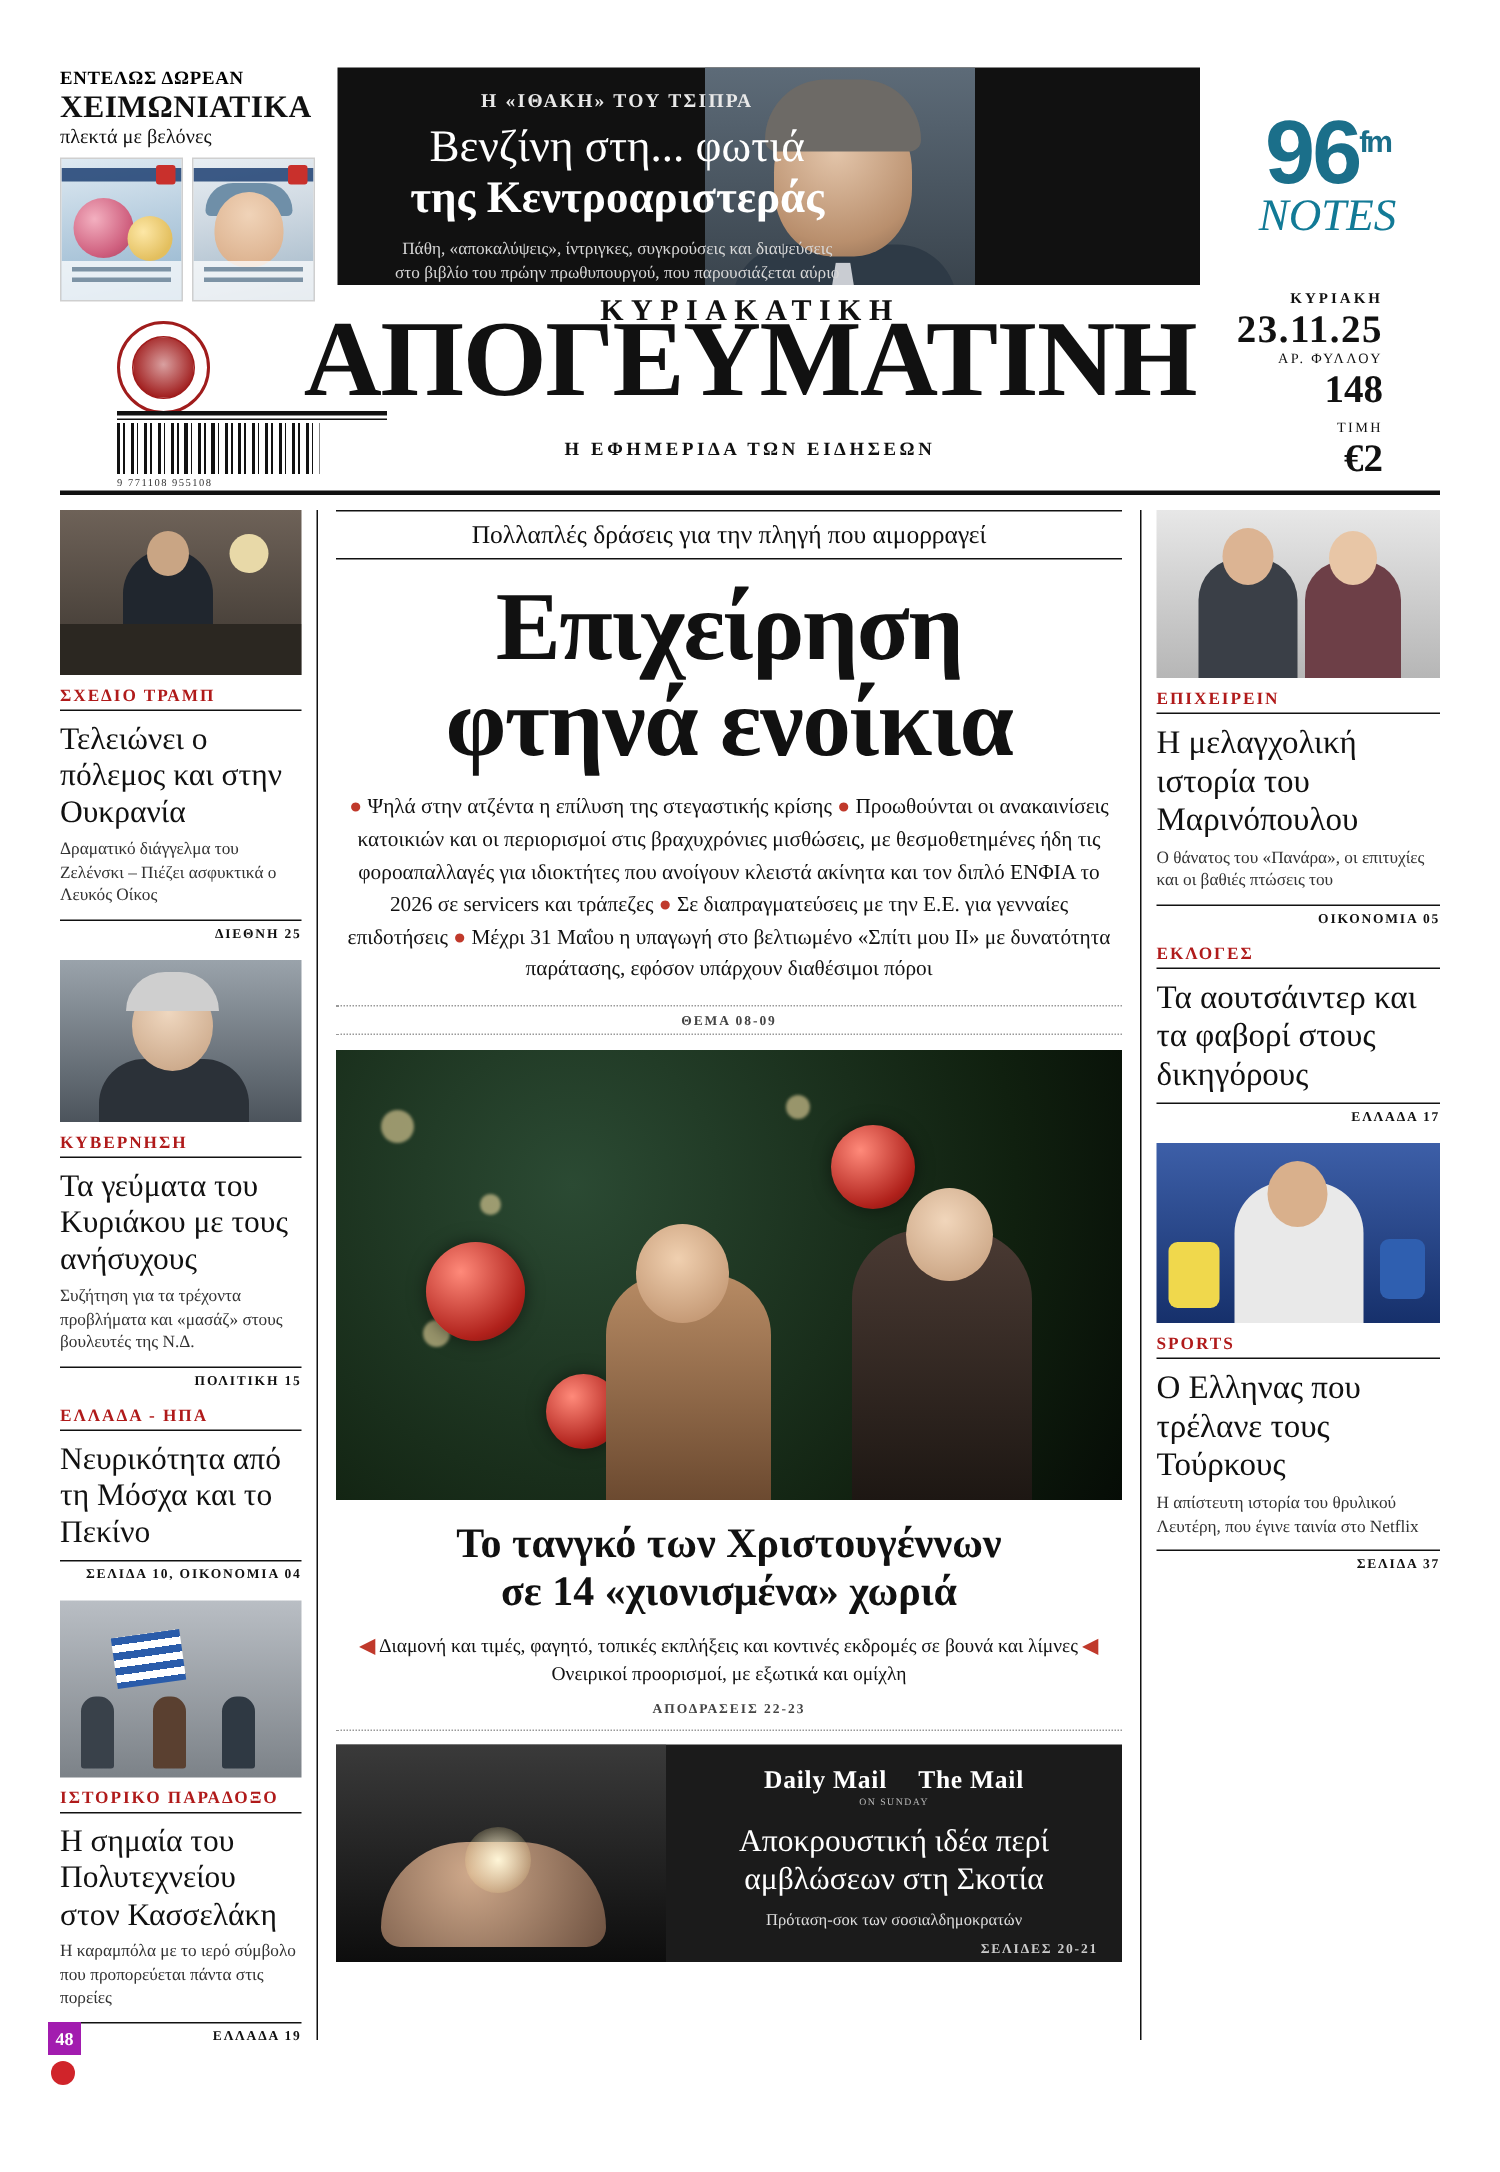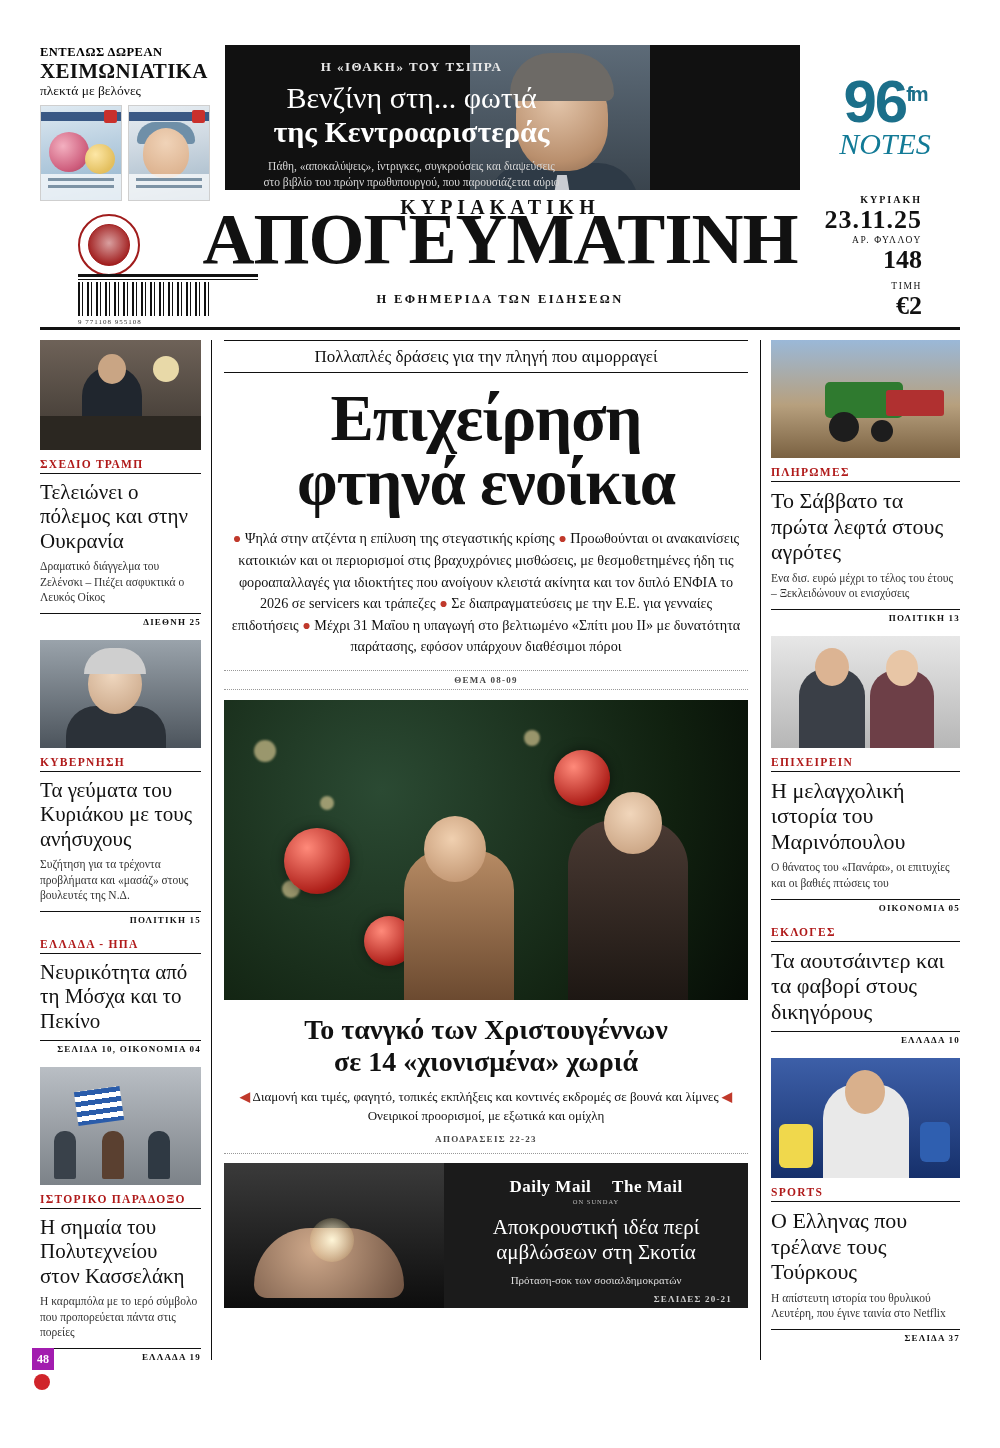--- a/index.html
+++ b/index.html
@@ -374,50 +374,38 @@
             <span>αμβλώσεων στη Σκοτία</span>
           </h3>
           <div class="sm">Πρόταση-σοκ των σοσιαλδημοκρατών</div>
           <div class="rf">ΣΕΛΙΔΕΣ 20-21</div>
         </div>
       </div>
     </div>
 
     <div class="col-right">
 
-      <div class="blk">
-        <div class="ph ph-tractor">
-          <div class="t"></div>
-            <div class="w1"></div>
-            <div class="w2"></div>
-            <div class="imp"></div>
-        </div>
-        <div class="kicker-red">ΠΛΗΡΩΜΕΣ</div>
-        <h3 class="side-h">Το Σάββατο τα πρώτα λεφτά στους αγρότες</h3>
-        <div class="side-p">Ενα δισ. ευρώ μέχρι το τέλος του έτους – Ξεκλειδώνουν οι ενισχύσεις</div>
-        <div class="side-ref">ΠΟΛΙΤΙΚΗ 13</div>
-      </div>
 
       <div class="blk">
         <div class="ph ph-couple">
           <div class="m"></div>
             <div class="mh"></div>
             <div class="w"></div>
             <div class="wh"></div>
         </div>
         <div class="kicker-red">ΕΠΙΧΕΙΡΕΙΝ</div>
         <h3 class="side-h">Η μελαγχολική ιστορία του Μαρινόπουλου</h3>
         <div class="side-p">Ο θάνατος του «Πανάρα», οι επιτυχίες και οι βαθιές πτώσεις του</div>
         <div class="side-ref">ΟΙΚΟΝΟΜΙΑ 05</div>
       </div>
 
       <div class="blk">
         <div class="kicker-red">ΕΚΛΟΓΕΣ</div>
         <h3 class="side-h">Τα αουτσάιντερ και τα φαβορί στους δικηγόρους</h3>
-        <div class="side-ref">ΕΛΛΑΔΑ 10</div>
+        <div class="side-ref">ΕΛΛΑΔΑ 17</div>
       </div>
 
       <div class="blk">
         <div class="ph ph-fans">
           <div class="f1"></div>
             <div class="f2"></div>
             <div class="man"></div>
             <div class="h"></div>
         </div>
         <div class="kicker-red">SPORTS</div>

